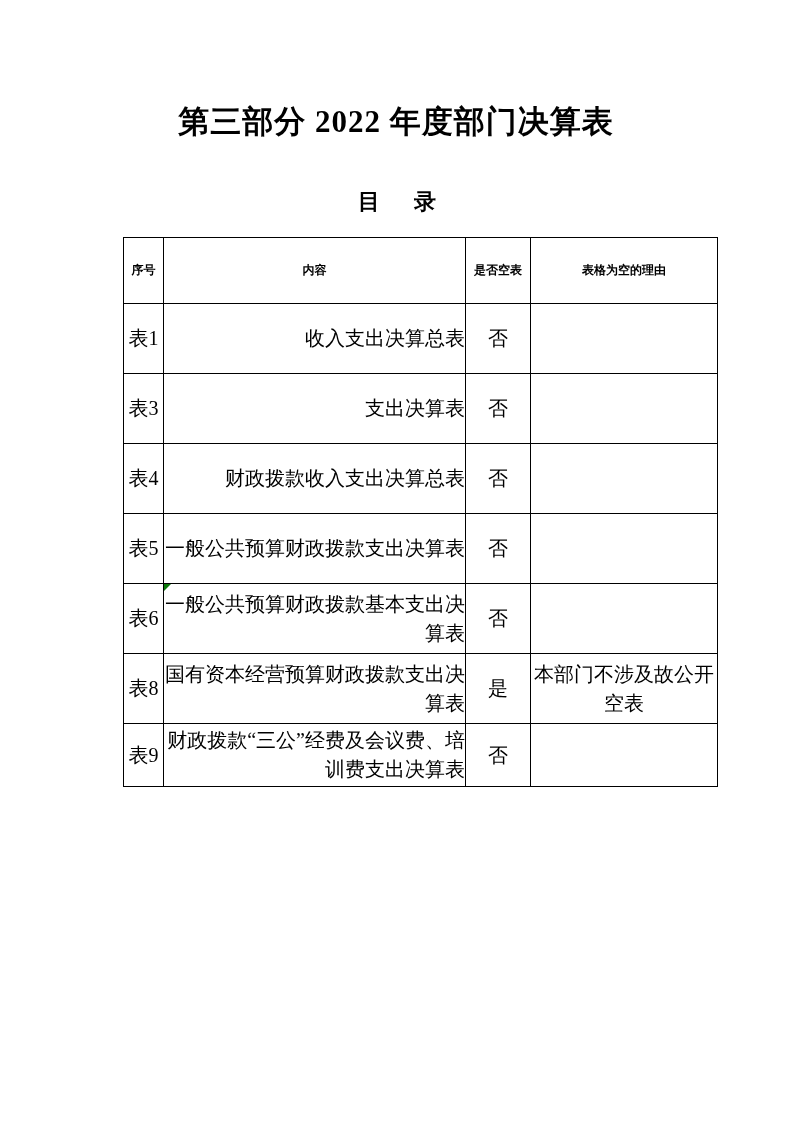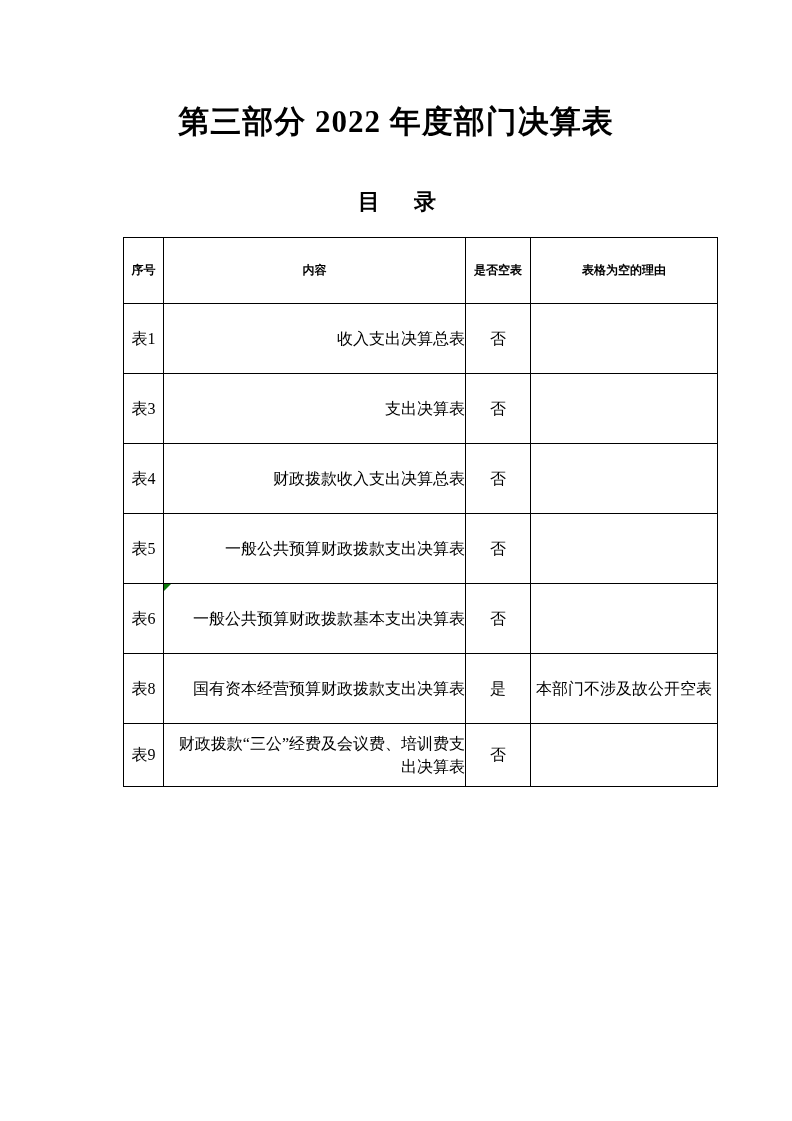--- a/index.html
+++ b/index.html
@@ -41,21 +41,21 @@
   table.toc {
     position: absolute;
     top: 237px; left: 123px;
     width: 594px;
     border-collapse: collapse;
     table-layout: fixed;
   }
   table.toc th, table.toc td {
     border: 1px solid #000000;
     padding: 0;
-    font-size: 16px;
+    font-size: 20px;
     vertical-align: middle;
     line-height: 1.45;
     overflow: hidden;
   }
   table.toc thead tr { height: 66px; }
   table.toc tbody tr { height: 70px; }
   table.toc tbody tr.row-last { height: 63px; }
   table.toc th {
     font-weight: bold;
     text-align: center;

